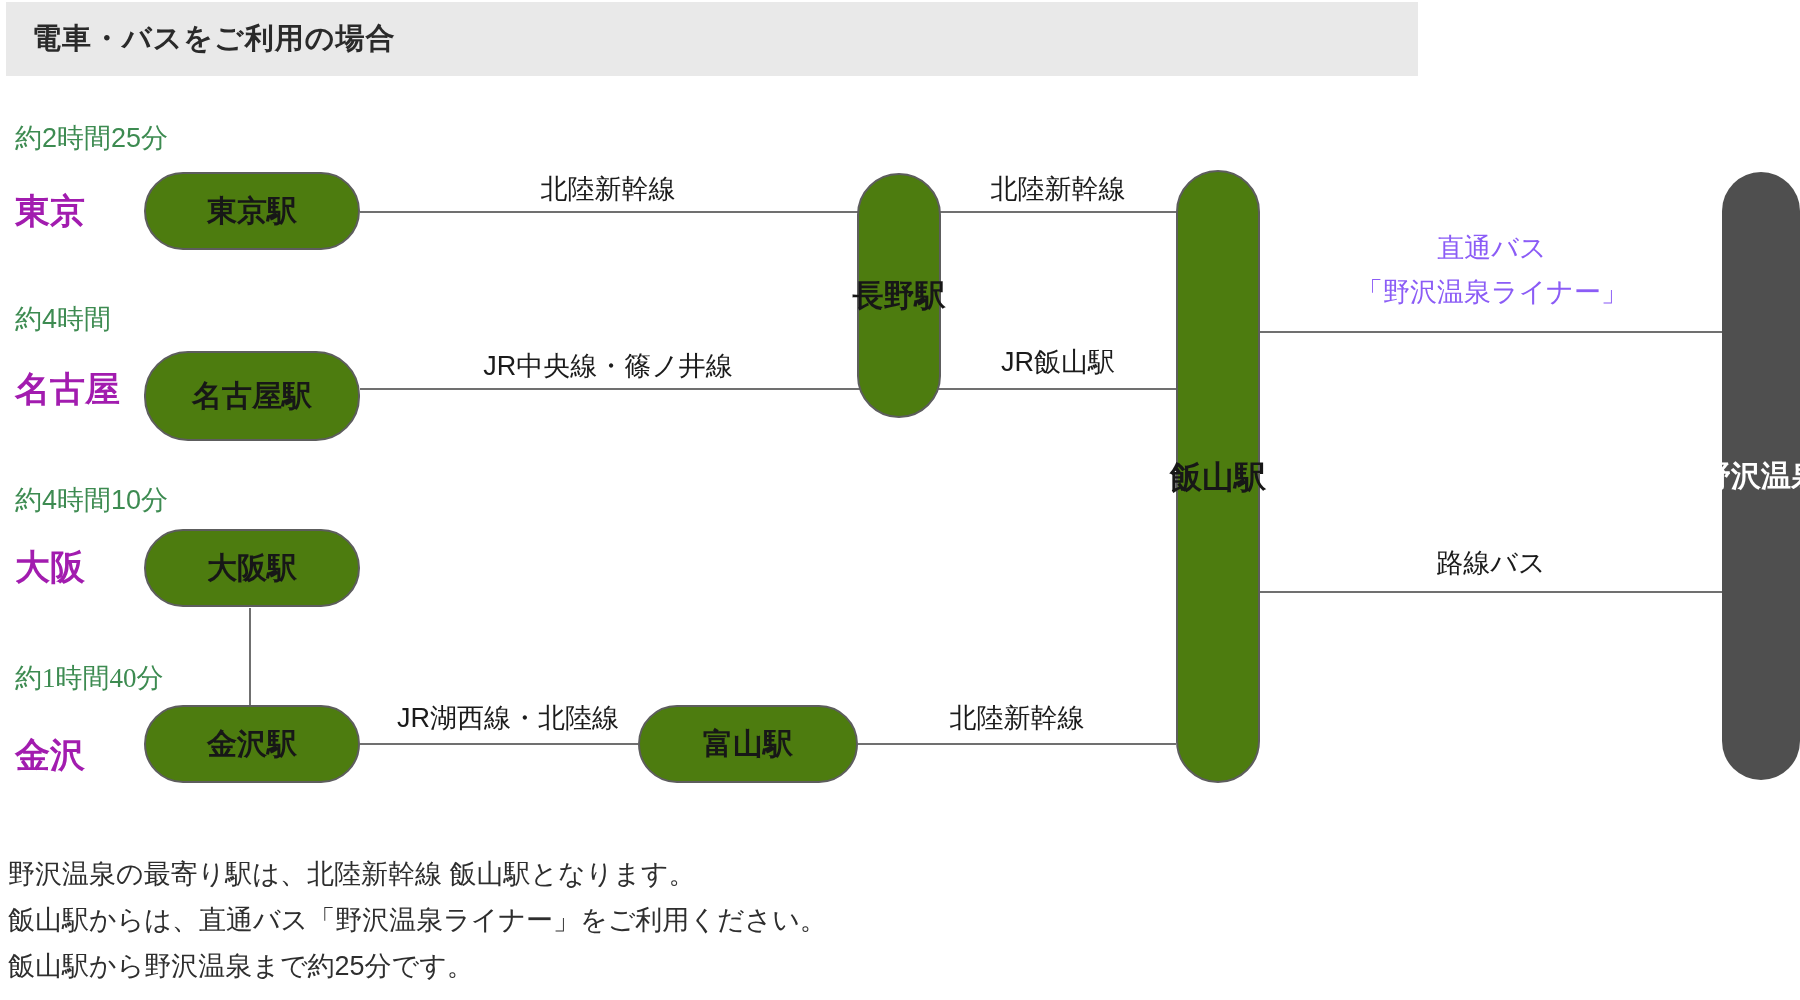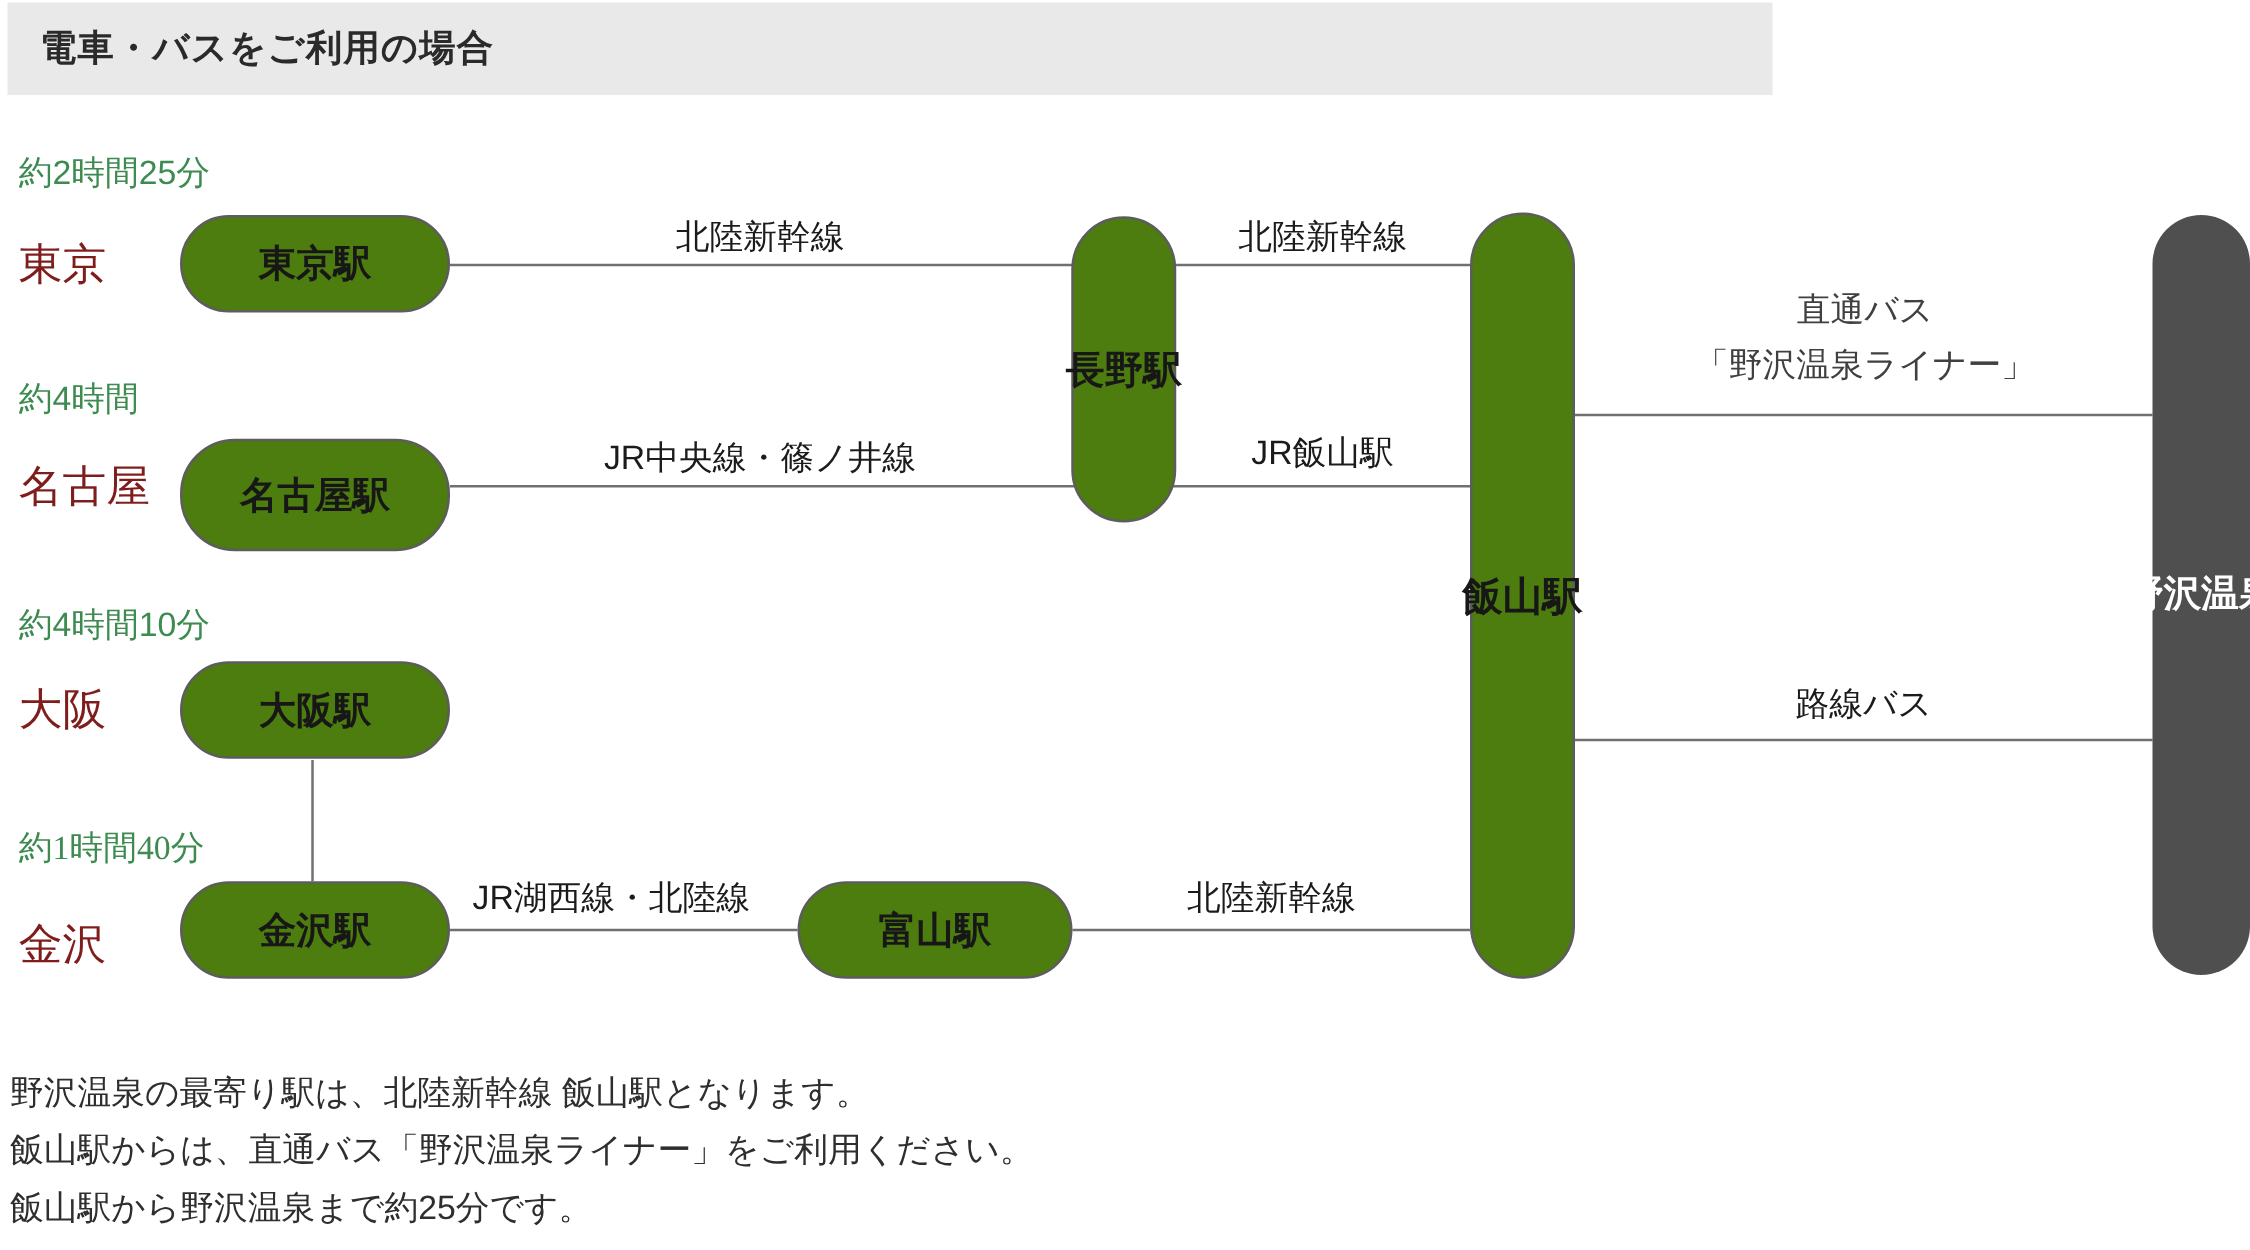--- a/index.html
+++ b/index.html
@@ -7,42 +7,42 @@
   .canvas { position:relative; width:1800px; height:1000px; background:#ffffff; overflow:hidden; }
   .abs { position:absolute; }
 
   
   .header { left:6px; top:2px; width:1412px; height:74px;
             background:var(--header-bg,#e9e9e9); display:flex; align-items:center; z-index:4; }
   .header-title { font-size:29px; font-weight:bold; color:#2a2a2a; padding-left:26px; letter-spacing:1px; }
 
   
   .duration { left:15px; font-size:27px; color:var(--accent-green,#3d8b51); z-index:3; white-space:nowrap; }
-  .city { left:15px; font-size:35px; font-weight:normal; color:#7f1d1d; z-index:3; white-space:nowrap; }
+  .city { left:15px; font-size:35px; font-weight:bold; color:#a21caf; z-index:3; white-space:nowrap; }
 
   
   .oval { background:#4d7c0f; border:2px solid #5d5d5d; border-radius:44px; box-sizing:border-box;
           display:flex; align-items:center; justify-content:center;
           font-size:30px; font-weight:600; color:#171717; z-index:2; }
   .oval-v { border-radius:42px; font-weight:700; }
   .oval-nagano { line-height:1.22; font-size:31px; }
   .oval-iiyama { line-height:1.5; font-size:32px; }
 
   
   .dest { background:var(--destination-bg,#4f4f4f); border-radius:39px; color:#ffffff;
           display:flex; align-items:center; justify-content:center;
           font-size:30px; font-weight:700; line-height:1.6; z-index:2; }
 
   
   .hline { height:2px; background:var(--line-gray,#707070); z-index:1; }
   .vline { width:2px;  background:var(--line-gray,#707070); z-index:1; }
 
   
   .line-label { font-size:27px; color:#1b1b1b; text-align:center; z-index:3; white-space:nowrap; }
-  .bus-label  { font-size:27px; color:#404040; text-align:center; z-index:3; line-height:44px; }
+  .bus-label  { font-size:27px; color:#8b5cf6; text-align:center; z-index:3; line-height:44px; }
 
   
   .vchar { display:block; text-align:center; }
 
   
   .note { left:8px; font-size:27px; color:#2e2e2e; z-index:3; white-space:nowrap; }
 </style>
 </head>
 <body>
 
@@ -67,21 +67,21 @@
   <div class="abs hline" style="left:360px; top:743px; width:278px;"></div>
   <div class="abs hline" style="left:858px; top:743px; width:318px;"></div>
   <div class="abs hline" style="left:1260px; top:331px; width:462px;"></div>
   <div class="abs hline" style="left:1260px; top:591px; width:462px;"></div>
   <div class="abs vline" style="left:249px; top:608px; height:97px;"></div>
 
   <div class="abs line-label" style="left:458px;  top:171px; width:300px;">北陸新幹線</div>
   <div class="abs line-label" style="left:908px;  top:171px; width:300px;">北陸新幹線</div>
   <div class="abs line-label" style="left:430px;  top:348px; width:356px;">JR中央線・篠ノ井線</div>
   <div class="abs line-label" style="left:908px;  top:344px; width:300px;">JR飯山駅</div>
-  <div class="abs line-label" style="left:339px;  top:700px; width:300px;">JR湖西線・北陸線</div>
+  <div class="abs line-label" style="left:358px;  top:700px; width:300px;">JR湖西線・北陸線</div>
   <div class="abs line-label" style="left:867px;  top:700px; width:300px;">北陸新幹線</div>
   <div class="abs line-label" style="left:1341px; top:545px; width:300px;">路線バス</div>
   <div class="abs bus-label" style="left:1280px; top:226px; width:424px;">
     <div>直通バス</div>
     <div>「野沢温泉ライナー」</div>
   </div>
 
   <div class="abs oval" style="left:144px; top:172px; width:216px; height:78px;">東京駅</div>
   <div class="abs oval" style="left:144px; top:351px; width:216px; height:90px;">名古屋駅</div>
   <div class="abs oval" style="left:144px; top:529px; width:216px; height:78px;">大阪駅</div>

